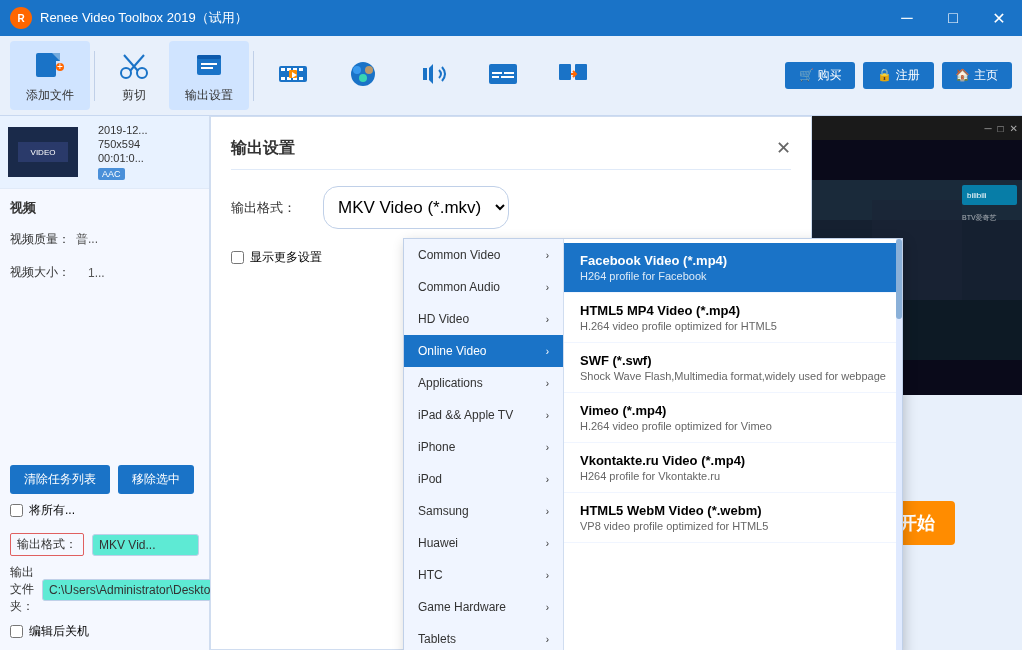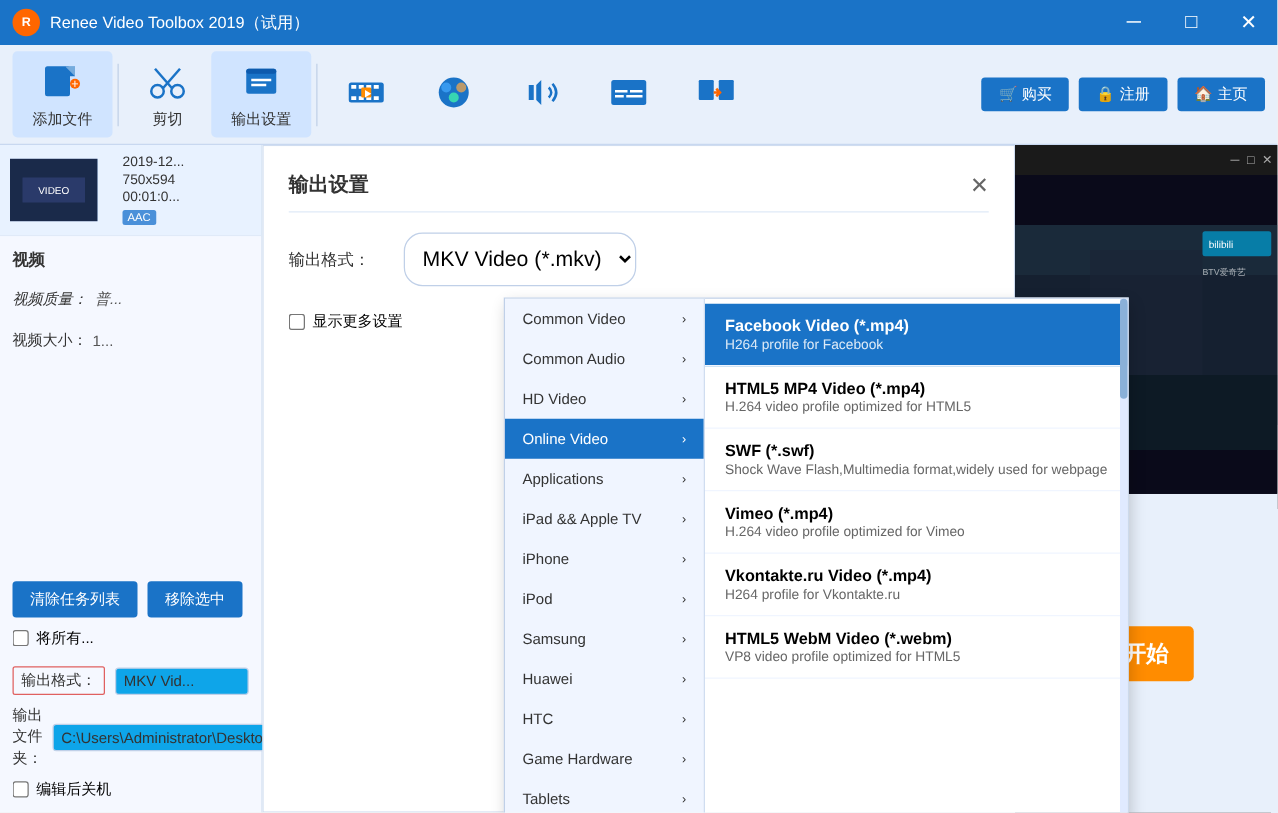--- a/index.html
+++ b/index.html
@@ -151,21 +151,21 @@
       font-size: 12px;
     }
     .field-label {
       color: #333;
       min-width: 60px;
       border: 1px solid #e06060;
       padding: 2px 6px;
       border-radius: 2px;
     }
     .field-value {
-      background: #0ea5e9;
+      background: #5eead4;
       border: 1px solid #c0d0e8;
       padding: 3px 6px;
       border-radius: 3px;
       font-size: 12px;
       color: #333;
       flex: 1;
     }
     .checkbox-row {
       display: flex;
       align-items: center;
@@ -445,26 +445,26 @@
         <div>750x594</div>
         <div>00:01:0...</div>
         <span class="audio-badge">AAC</span>
       </div>
     </div>
 
     <div class="bottom-panel">
 
       <div style="font-size:13px;font-weight:bold;color:#333;margin-bottom:6px;">视频</div>
 
-      <div class="settings-row" style="gap:6px;margin-bottom:8px;font-style:italic;">
+      <div class="settings-row" style="gap:6px;margin-bottom:8px;">
         <span style="font-size:12px;color:#333;">视频质量：</span>
         <span style="font-size:12px;color:#555;">普...</span>
       </div>
 
-      <div class="settings-row" style="gap:4px;margin-bottom:8px;">
+      <div class="settings-row" style="gap:18px;margin-bottom:8px;">
         <span style="font-size:12px;color:#333;">视频大小：</span>
         <span style="font-size:12px;color:#555;">1...</span>
       </div>
 
       <div style="flex:1;"></div>
 
       <div class="bottom-buttons">
         <button class="btn-blue">清除任务列表</button>
         <button class="btn-blue">移除选中</button>
       </div>

